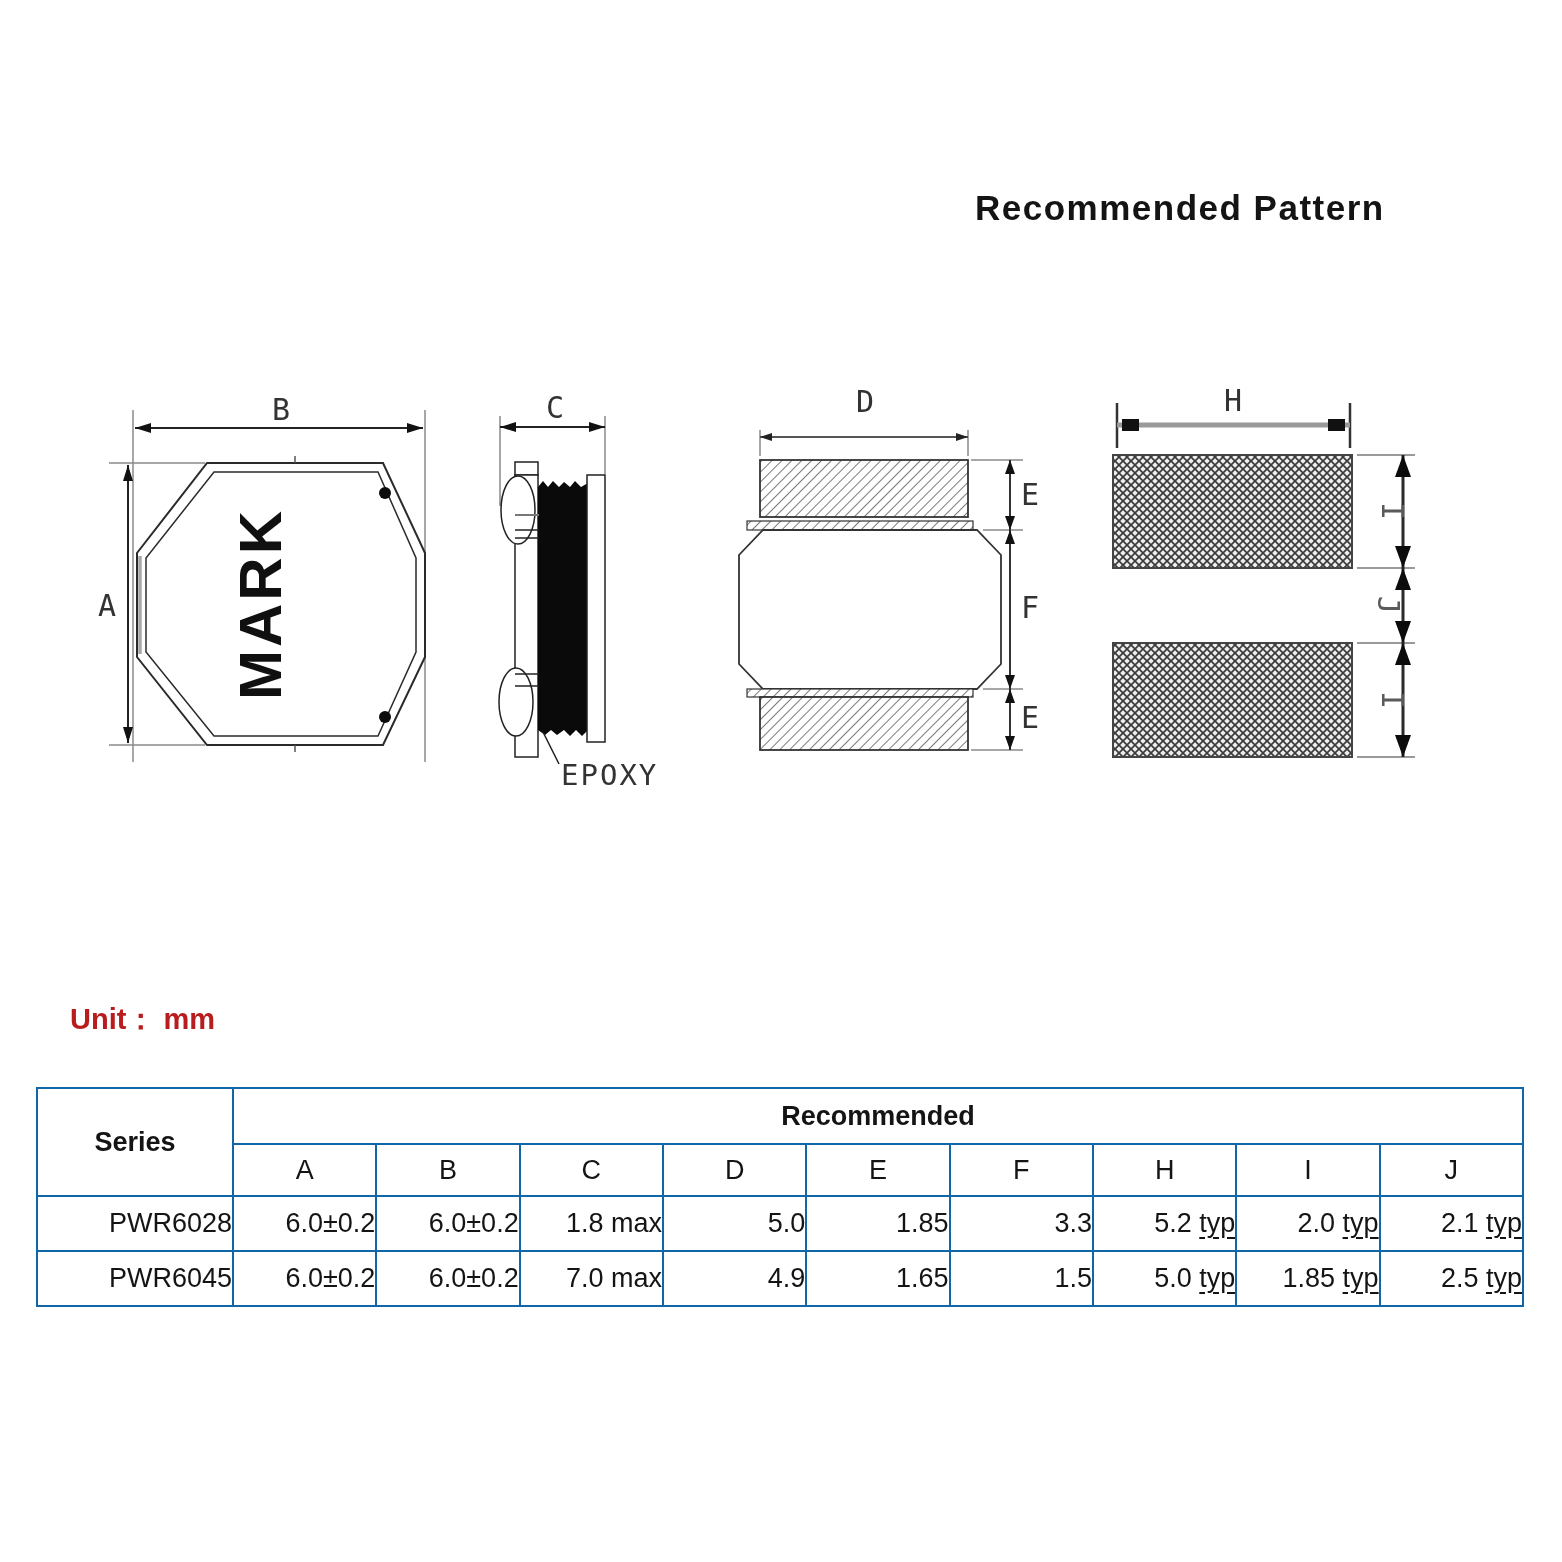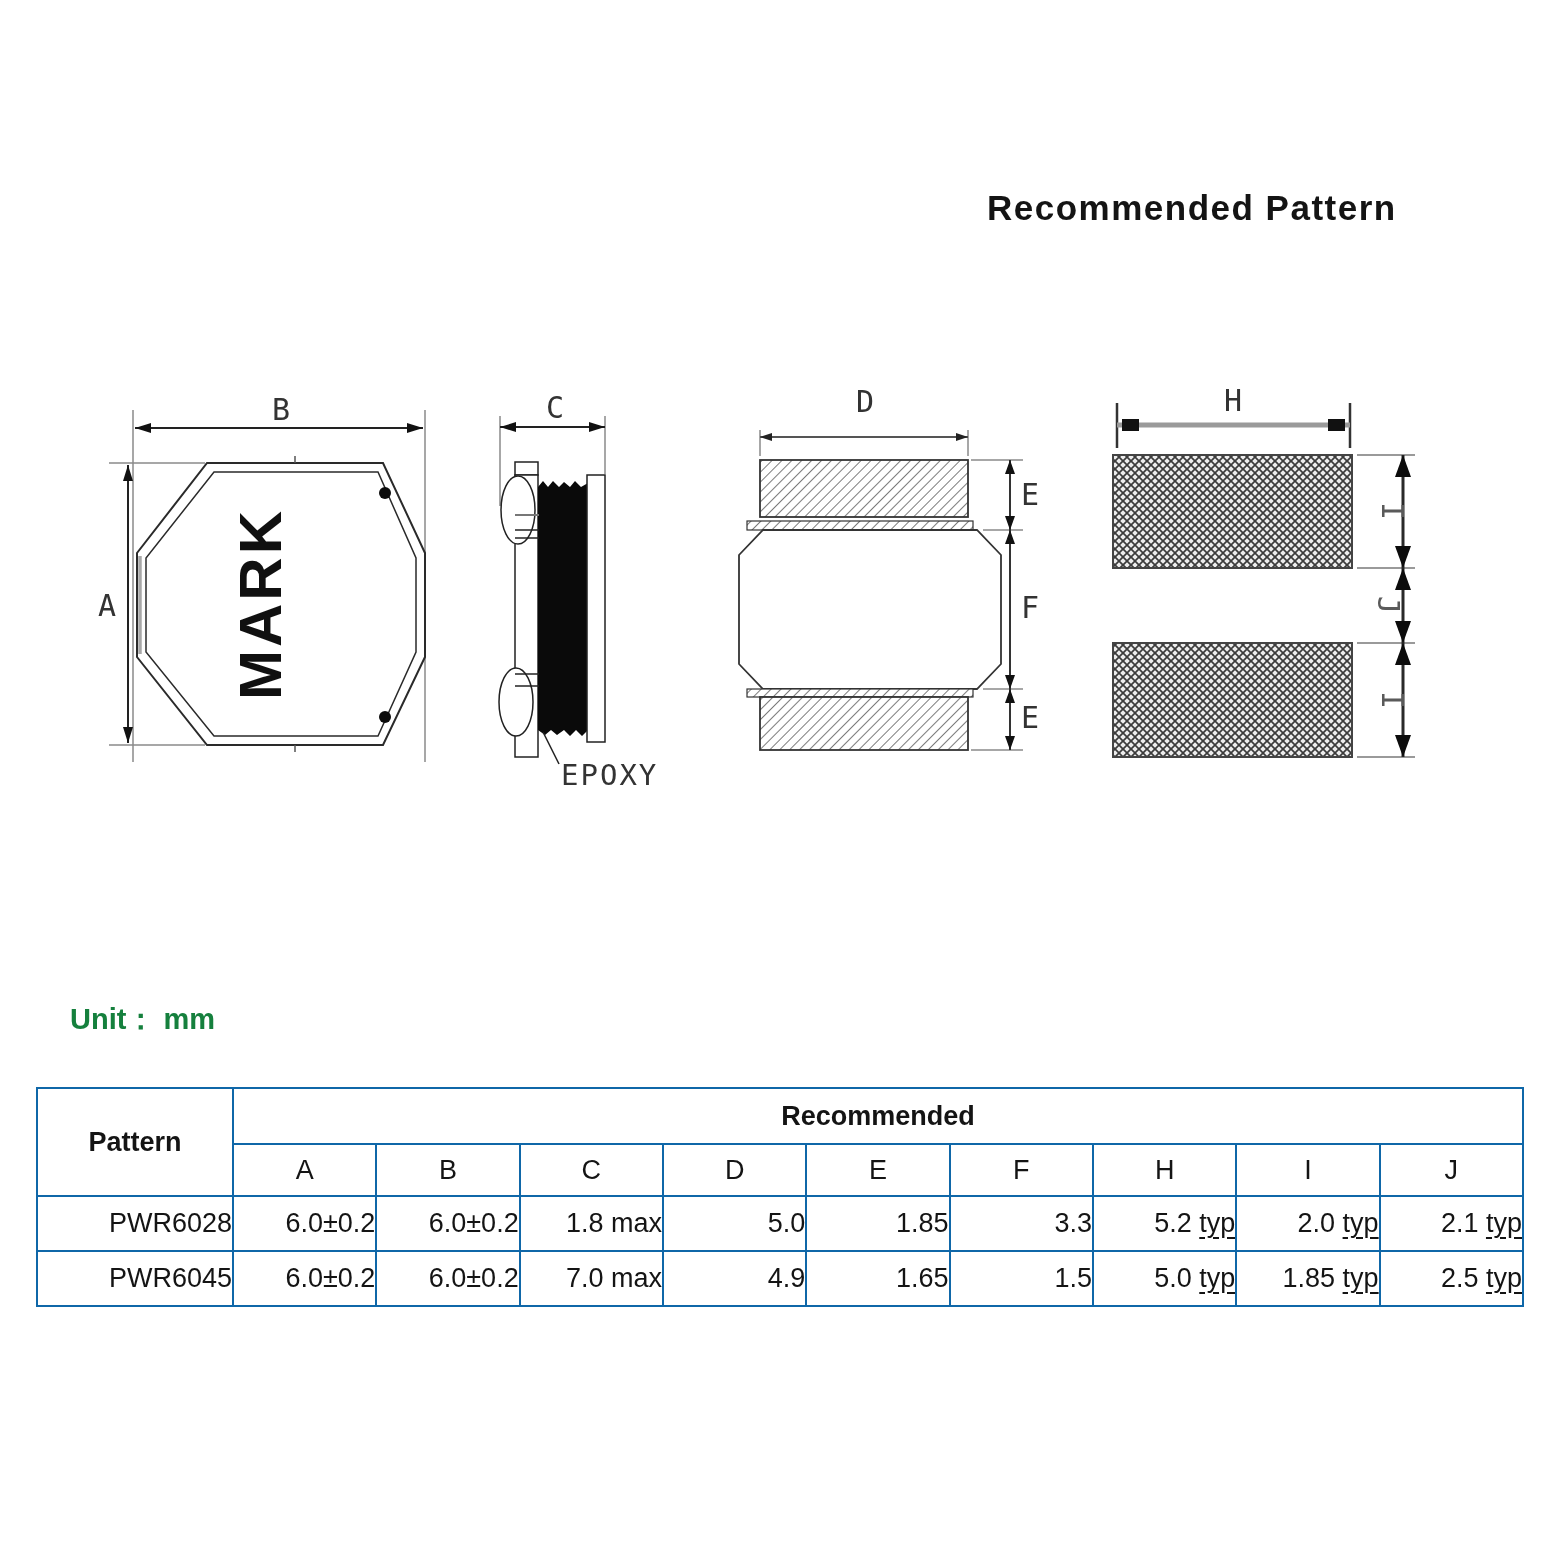--- a/index.html
+++ b/index.html
@@ -1,21 +1,21 @@
 <!DOCTYPE html>
 <html><head>
 <meta charset="utf-8">
 <style>
   html,body{margin:0;padding:0;background:#ffffff;}
   #page{position:relative;width:1562px;height:1562px;background:#ffffff;overflow:hidden;
         font-family:"Liberation Sans",sans-serif;color:#151515;}
   .abs{position:absolute;}
   
   .h-big{font-size:35px;font-weight:bold;letter-spacing:1.5px;color:#141414;white-space:nowrap;}
-  .h-unit{font-size:29px;font-weight:bold;color:#15803d;white-space:nowrap;text-align:right;}
+  .h-unit{font-size:29px;font-weight:bold;color:#b91c1c;white-space:nowrap;text-align:right;}
   
   .dim{font-family:"DejaVu Sans Mono",monospace;font-size:30px;fill:#333;}
   .dim-sm{font-family:"DejaVu Sans Mono",monospace;font-size:29px;fill:#333;letter-spacing:2px;}
   .dim-gray{font-family:"DejaVu Sans Mono",monospace;font-size:30px;fill:#5a5a5a;}
   .marktxt{font-family:"Liberation Sans",sans-serif;font-weight:bold;font-size:60px;fill:#101010;letter-spacing:3px;}
   
   table.dims{border-collapse:collapse;table-layout:fixed;width:1488px;background:#fff;}
   table.dims td{border:2px solid #0f67a8;text-align:center;vertical-align:middle;
                 font-size:27px;color:#141414;padding:0;overflow:hidden;white-space:nowrap;}
   td.serieshead{font-weight:bold;}
@@ -24,21 +24,21 @@
   tr.datarow td{height:53px;text-align:right;}
   td.thickbot{border-bottom-width:3px;}
   .sq{text-decoration-line:underline;text-decoration-style:wavy;text-decoration-color:#e0241c;
       text-decoration-thickness:2px;text-underline-offset:5px;text-decoration:underline;}
 </style>
 </head>
 <body>
 
 <div id="page">
 
-  <div class="abs h-big" style="left:975px;top:188px;margin-left:12px;">Recommended Pattern</div>
+  <div class="abs h-big" style="left:975px;top:188px;">Recommended Pattern</div>
 
   <svg class="abs" style="left:95px;top:390px;" width="370" height="400" viewBox="0 0 370 400">
 
     <line x1="38" y1="20" x2="38" y2="372" stroke="#8a8a8a" stroke-width="1.5"></line>
     <line x1="330" y1="20" x2="330" y2="372" stroke="#8a8a8a" stroke-width="1.5"></line>
     <line x1="14" y1="73" x2="110" y2="73" stroke="#8a8a8a" stroke-width="1.5"></line>
     <line x1="14" y1="355" x2="110" y2="355" stroke="#8a8a8a" stroke-width="1.5"></line>
 
     <text x="186" y="30" text-anchor="middle" class="dim">B</text>
     <line x1="40" y1="38" x2="328" y2="38" stroke="#222" stroke-width="2"></line>
@@ -170,21 +170,21 @@
           <col>
           <col>
           <col>
           <col>
           <col>
           <col>
           <col>
       </colgroup>
       <tbody>
         <tr>
-          <td rowspan="2" class="serieshead thickbot">Pattern</td>
+          <td rowspan="2" class="serieshead thickbot">Series</td>
           <td colspan="9" class="dimshead">Recommended</td>
         </tr>
         <tr class="letters">
             <td class="thickbot">A</td>
             <td class="thickbot">B</td>
             <td class="thickbot">C</td>
             <td class="thickbot">D</td>
             <td class="thickbot">E</td>
             <td class="thickbot">F</td>
             <td class="thickbot">H</td>

